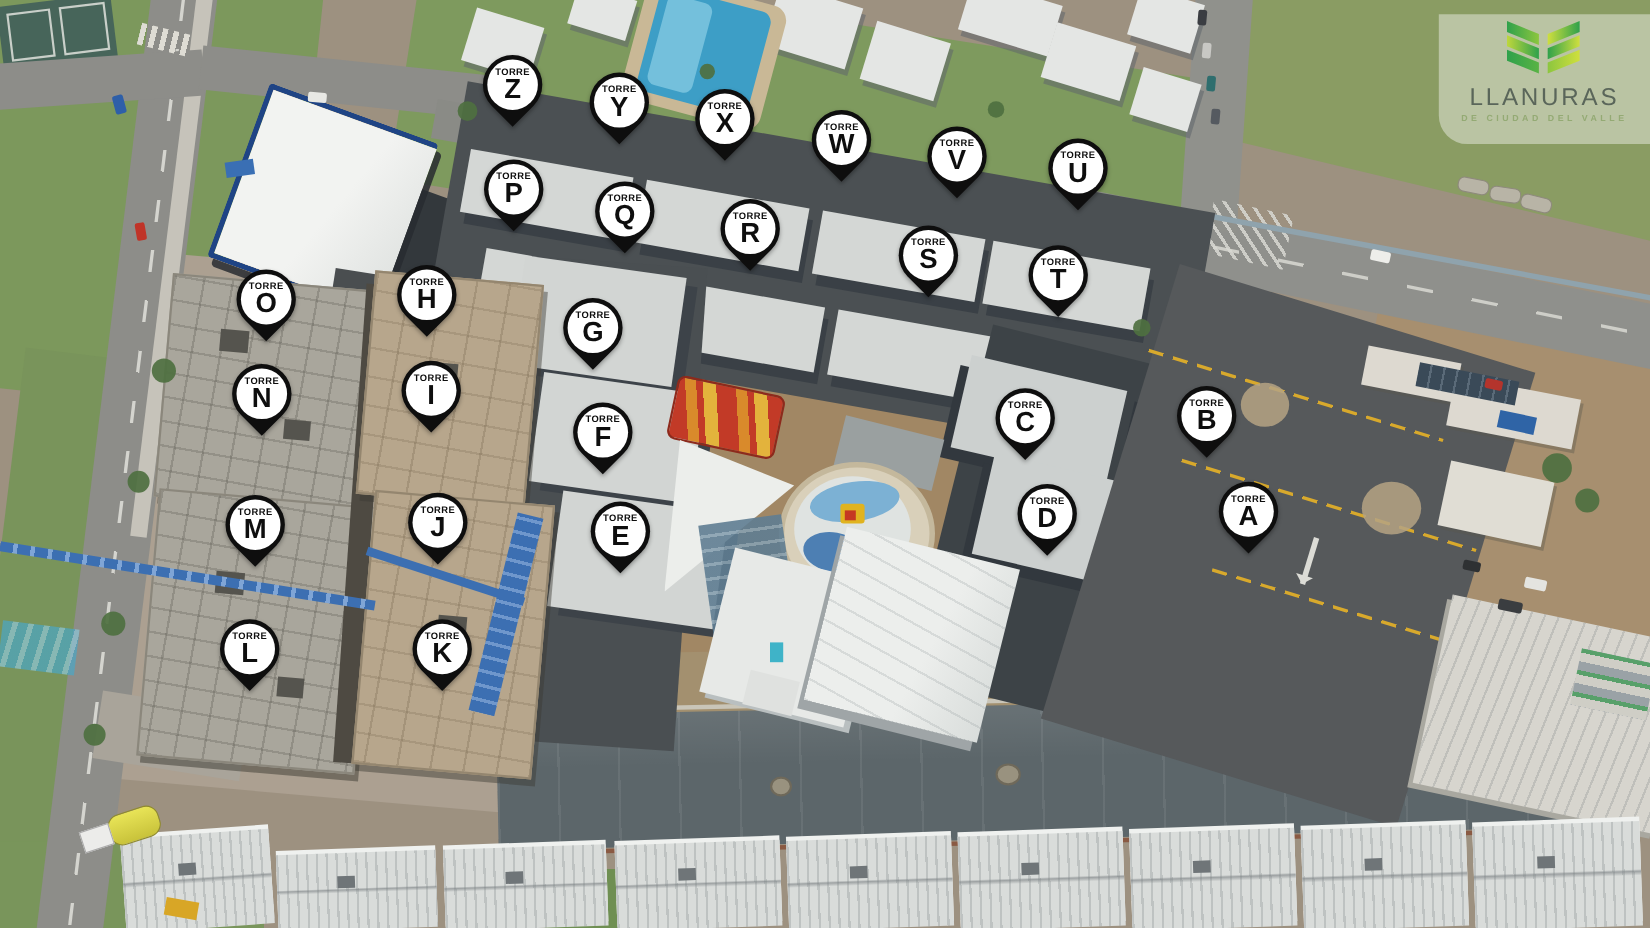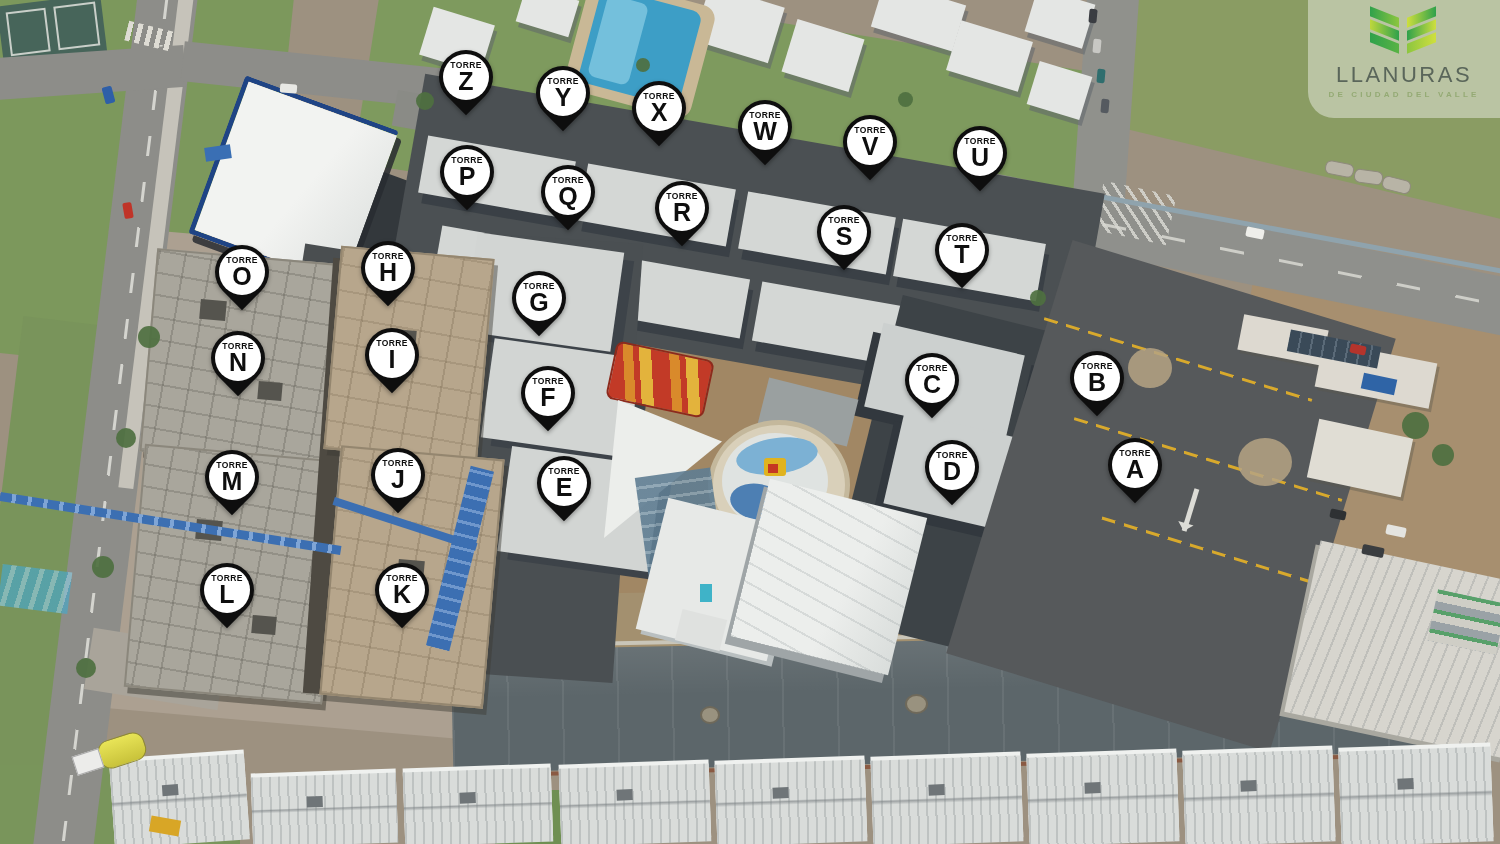--- a/index.html
+++ b/index.html
@@ -254,21 +254,21 @@
   #pin-layer{position:absolute;inset:0;z-index:50;}
   .pin{position:absolute;width:56px;height:78px;filter:drop-shadow(0 2px 2px rgba(0,0,0,.35));}
   .pin-body{position:absolute;left:1px;top:1px;width:54px;height:54px;background:#0e0e0e;
      border-radius:50% 50% 50% 0;transform:rotate(-45deg);}
   .pin-face{position:absolute;left:5px;top:5px;width:46px;height:46px;background:#fff;border-radius:50%;
      display:flex;flex-direction:column;align-items:center;justify-content:center;color:#0e0e0e;}
   .pin-prefix{font-size:8.5px;font-weight:700;letter-spacing:.4px;line-height:1;margin-top:1px;}
   .pin-letter{font-size:25px;font-weight:600;line-height:.95;}
 
   
-  .logo-box{left:1308px;top:0;width:192px;height:118px;z-index:60;
+  .logo-box{left:1308px;top:13px;width:192px;height:118px;z-index:60;
      background:rgba(244,246,242,.45);border-radius:0 0 0 26px;}
   .logo-icon{position:absolute;left:62px;top:12px;width:68px;height:46px;}
   .leaf{position:absolute;width:29px;height:10px;}
   .lf-l{transform:skewY(22deg);}
   .lf-r{left:37px;transform:skewY(-22deg);}
   .lr0{top:0;}.lr1{top:13px;}.lr2{top:26px;}
   .g1{background:linear-gradient(90deg,#2fa14b,#8cc63f);}
   .g2{background:linear-gradient(90deg,#cfdf3e,#2fa14b);}
   .g3{background:linear-gradient(90deg,#bed73d,#2fa14b);}
   .g4{background:linear-gradient(90deg,#2fa14b,#cfdf3e);}

